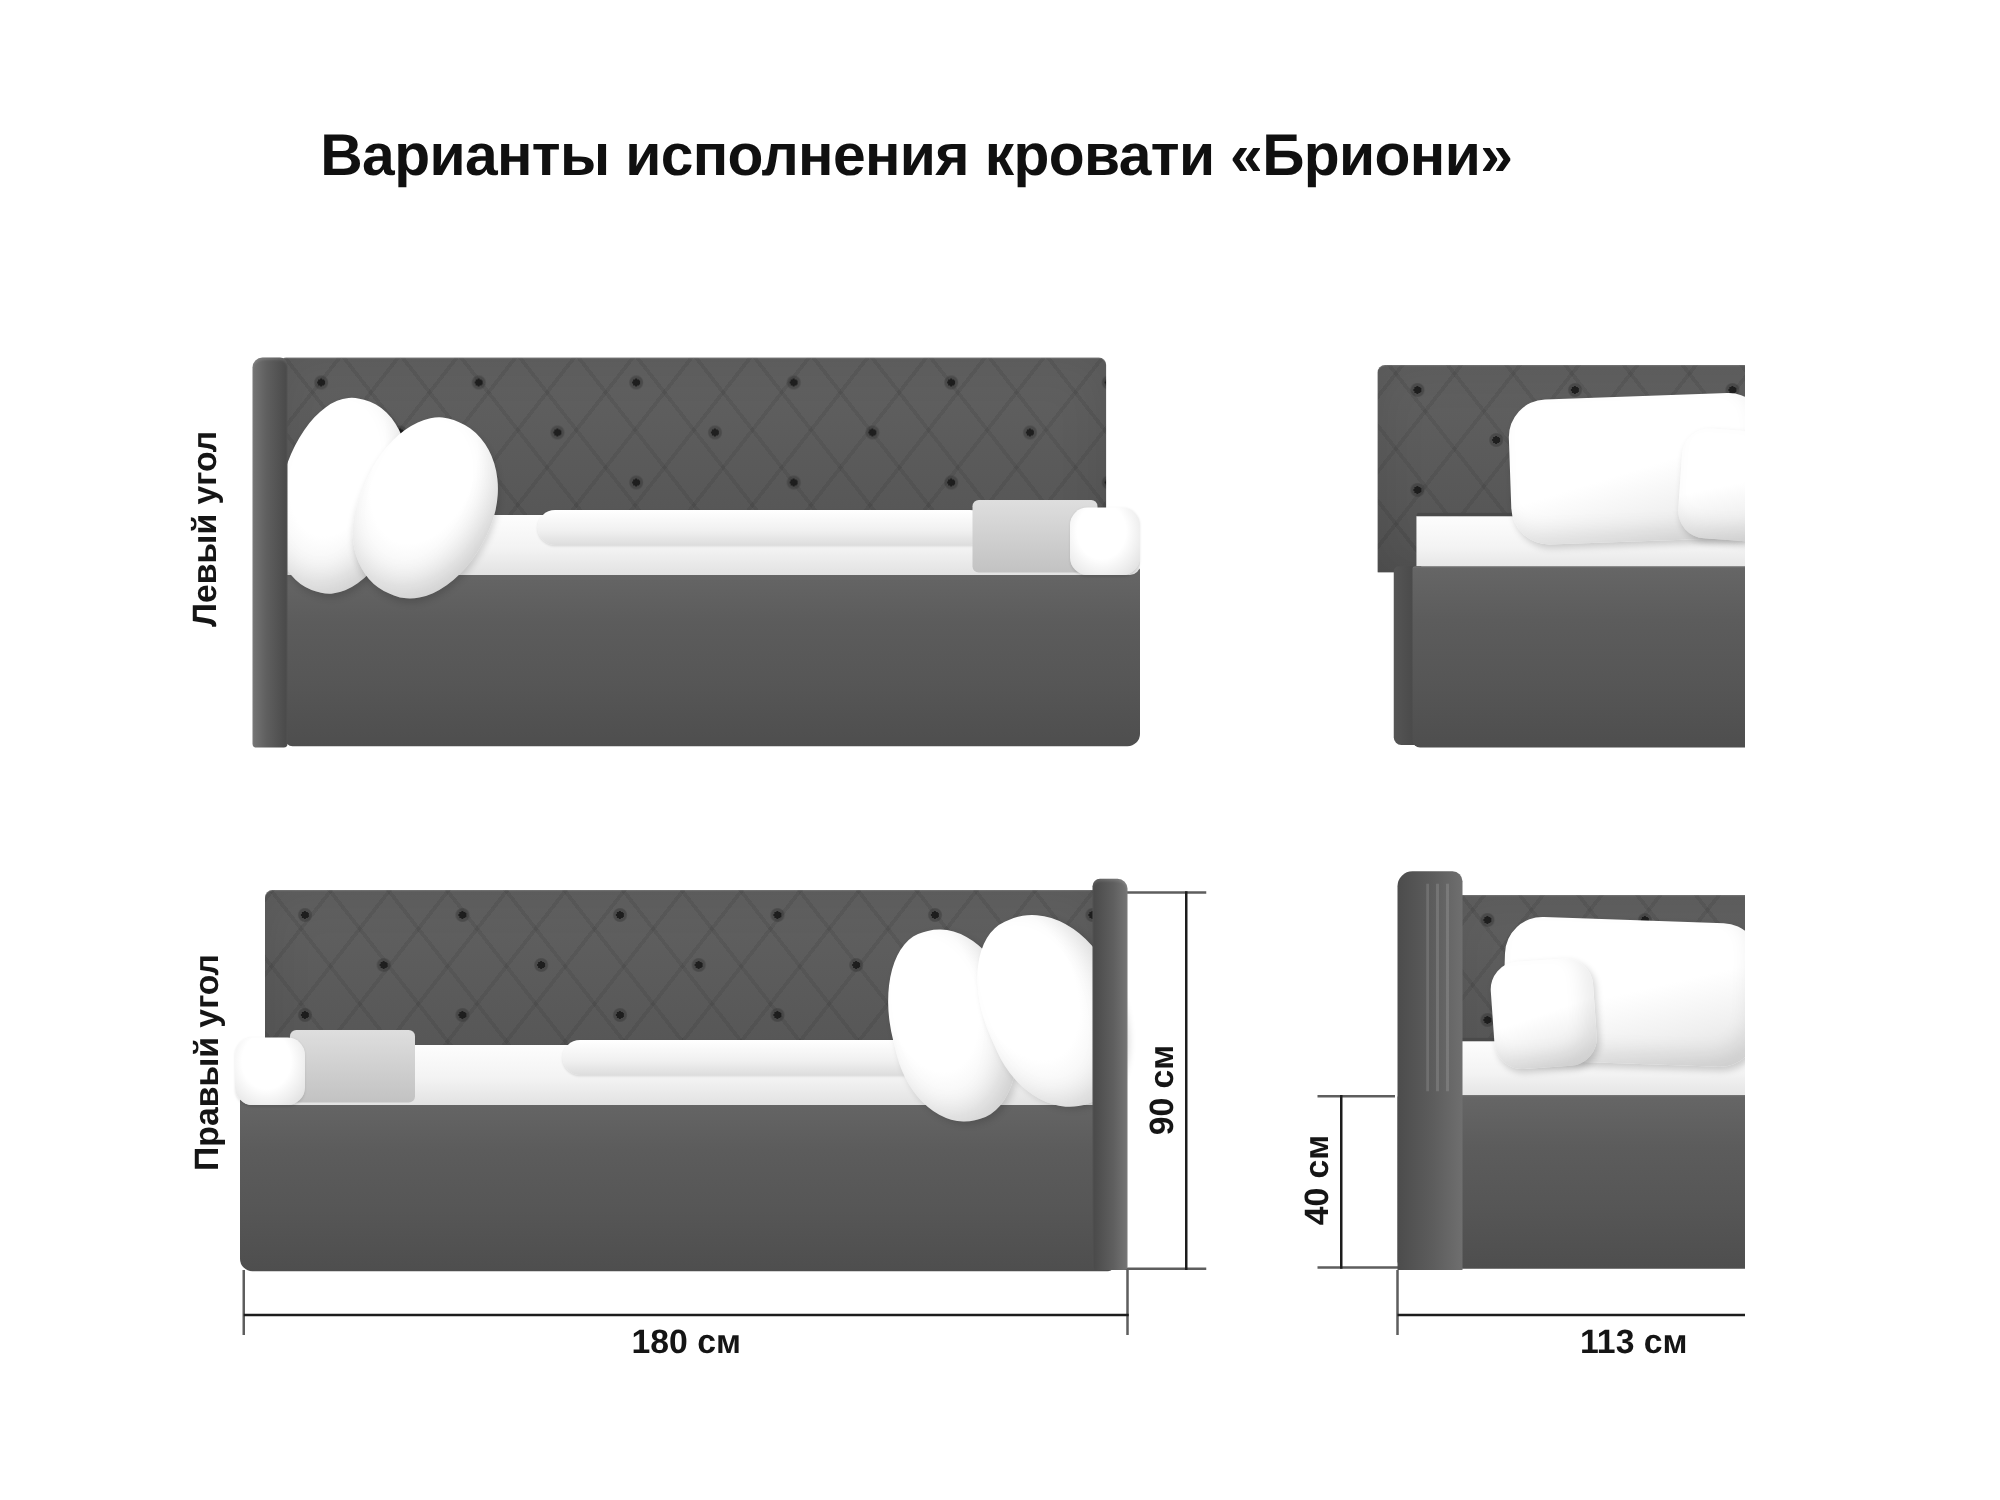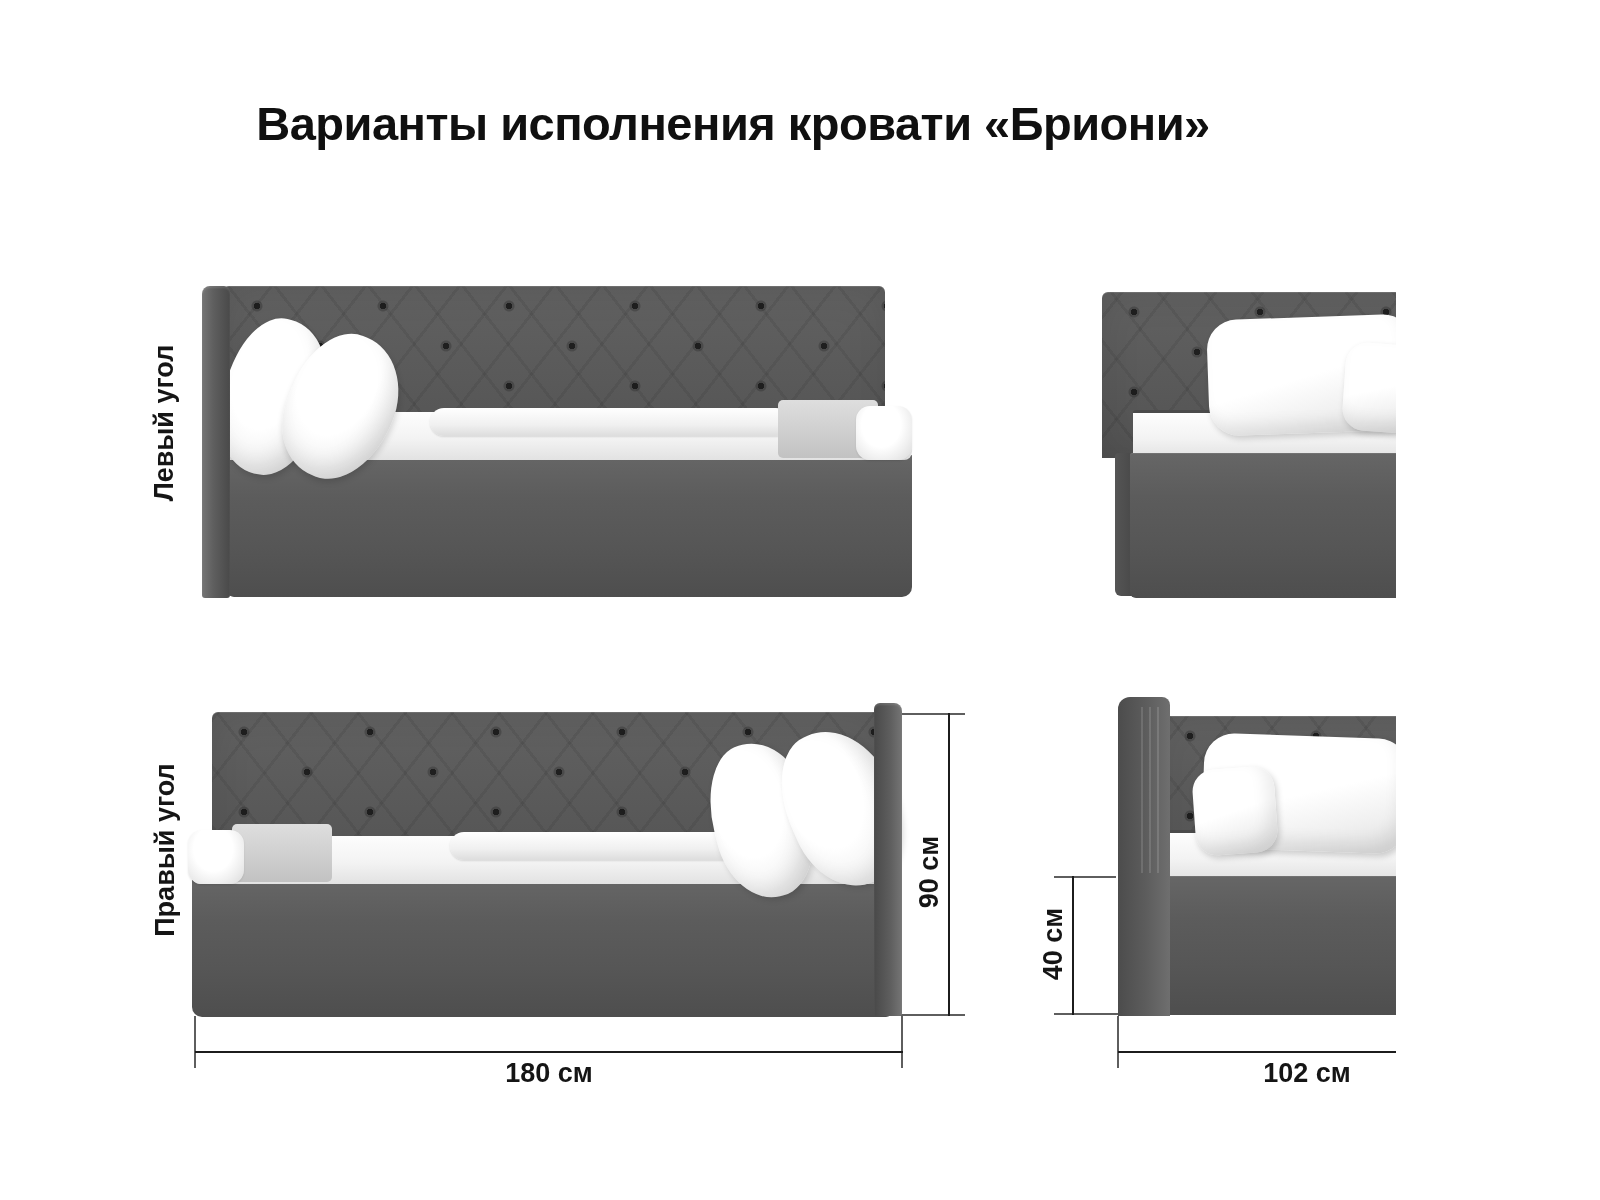--- a/index.html
+++ b/index.html
@@ -127,16 +127,16 @@
     <div class="abs dtick" style="left:1054px;top:876px;width:62px;height:2px;"></div>
     <div class="abs dtick" style="left:1054px;top:1013px;width:66px;height:2px;"></div>
     <div class="abs dline" style="left:1072px;top:876px;width:2px;height:139px;"></div>
     <div class="dim-label-v" style="left:953px;top:919px;">40 см</div>
   </div>
 
   <div>
     <div class="abs dtick" style="left:1117px;top:1016px;width:2px;height:52px;"></div>
     <div class="abs dtick" style="left:1496px;top:1016px;width:2px;height:52px;"></div>
     <div class="abs dline" style="left:1118px;top:1051px;width:380px;height:2px;"></div>
-    <div class="dim-label" style="left:1207px;top:1058px;">102 см</div>
+    <div class="dim-label" style="left:1207px;top:1058px;">113 см</div>
   </div>
 
 </div>
 
 </body></html>

